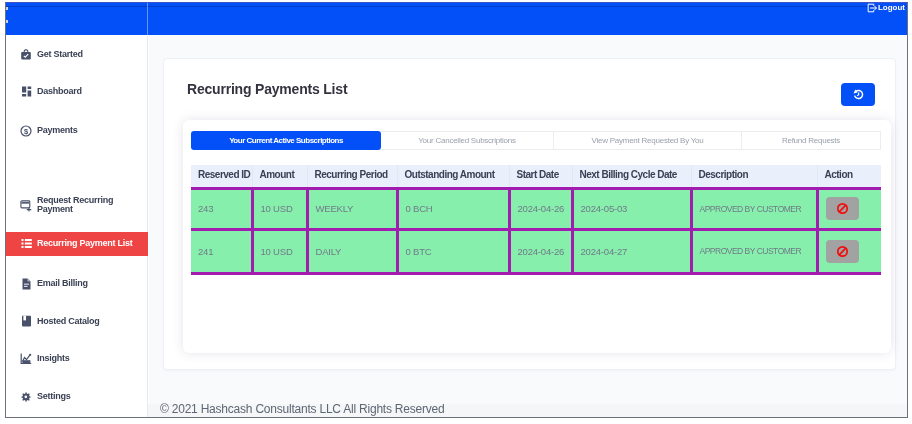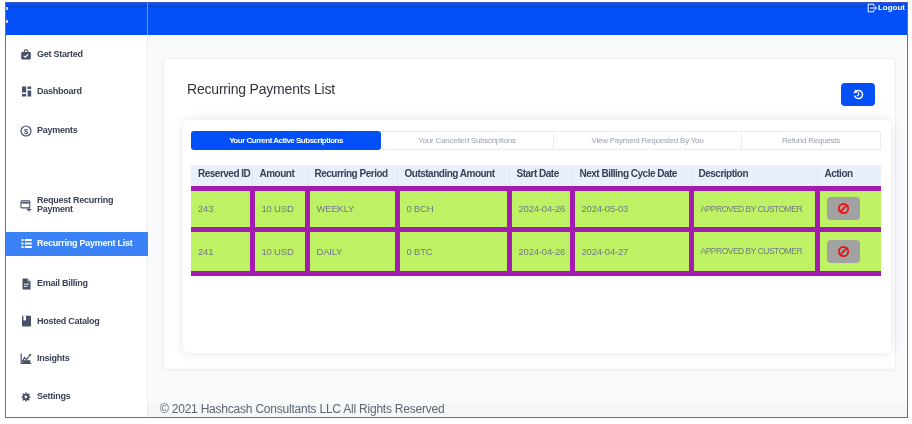--- a/index.html
+++ b/index.html
@@ -20,32 +20,32 @@
   .logout svg { margin-right:1px; }
   
   .sidebar { position:absolute; left:0; top:32px; width:142px; bottom:0;
     background:#ffffff; border-right:1px solid #e9eaf0; }
   .mitem { position:absolute; left:0; width:142px; height:24px; display:flex;
     align-items:center; color:#3a4154; font-size:9px; font-weight:bold;
     letter-spacing:-0.25px; line-height:9.5px; white-space:nowrap; }
   .mitem .mic { position:absolute; left:14px; width:12px; height:12px;
     display:flex; align-items:center; justify-content:center; }
   .mitem .mtx { position:absolute; left:31px; }
-  .mitem.active { background:#3b82f6; color:#ffffff; }
+  .mitem.active { background:#ef4444; color:#ffffff; }
   
   .main { position:absolute; left:143px; top:32px; right:0; bottom:0;
     background:#f9fafc; }
   .footer { position:absolute; left:142px; bottom:0; right:0; height:13px;
     background:#f5f6f8; color:#5d6673; font-size:12px; letter-spacing:-0.22px;
     line-height:10.5px; padding-left:12px; }
   .panel { position:absolute; left:14px; top:23px; width:733px; height:312px;
     background:#ffffff; border:1px solid #eef0f4; border-radius:4px;
     box-shadow:0 1px 2px rgba(150,150,170,.08); }
   .ptitle { position:absolute; left:23px; top:22px; font-size:14px;
-    font-weight:normal; color:#35323f; letter-spacing:-0.2px; }
+    font-weight:bold; color:#35323f; letter-spacing:-0.2px; }
   .refresh { position:absolute; right:20px; top:24px; width:34px; height:23px;
     background:#0350f8; border-radius:4px; display:flex; align-items:center;
     justify-content:center; }
   .card { position:absolute; left:19px; top:61px; width:708px; height:233px;
     background:#ffffff; border-radius:6px;
     box-shadow:0 0 11px rgba(95,90,130,.16); }
   
   .tabs { position:absolute; left:8px; top:11px; width:690px; height:19px;
     display:flex; }
   .tab { height:19px; border:1px solid #ececf1; border-left:none;
@@ -56,21 +56,21 @@
   
   table.grid { position:absolute; left:8px; top:45px; width:690px;
     border-collapse:collapse; table-layout:fixed; }
   table.grid th { background:#e9effb; color:#3a4154; font-size:10px;
     font-weight:bold; letter-spacing:-0.5px; text-align:left;
     padding:0 0 3px 7px; height:23px; border:1px solid #e2e8f3;
     border-top:none; white-space:nowrap; }
   table.grid th:first-child { border-left:none; }
   table.grid th:last-child { border-right:none; }
   table.grid td { color:#717989; font-size:9.5px; letter-spacing:-0.2px;
-    padding:0 0 0 7px; border:5px solid #a21caf; background:#bef264;
+    padding:0 0 0 7px; border:3px solid #a21caf; background:#86efac;
     white-space:nowrap; }
   table.grid td.desc { font-size:8.5px; letter-spacing:-0.5px; }
   table.grid td:first-child { border-left:none; }
   table.grid td:last-child { border-right:none; }
   table.grid tr.r1 td { height:41px; }
   table.grid tr.r2 td { height:44px; }
   .banbtn { width:33px; height:23px; background:#a2a2a2; border-radius:4px;
     display:flex; align-items:center; justify-content:center; }
 </style>
 </head>

